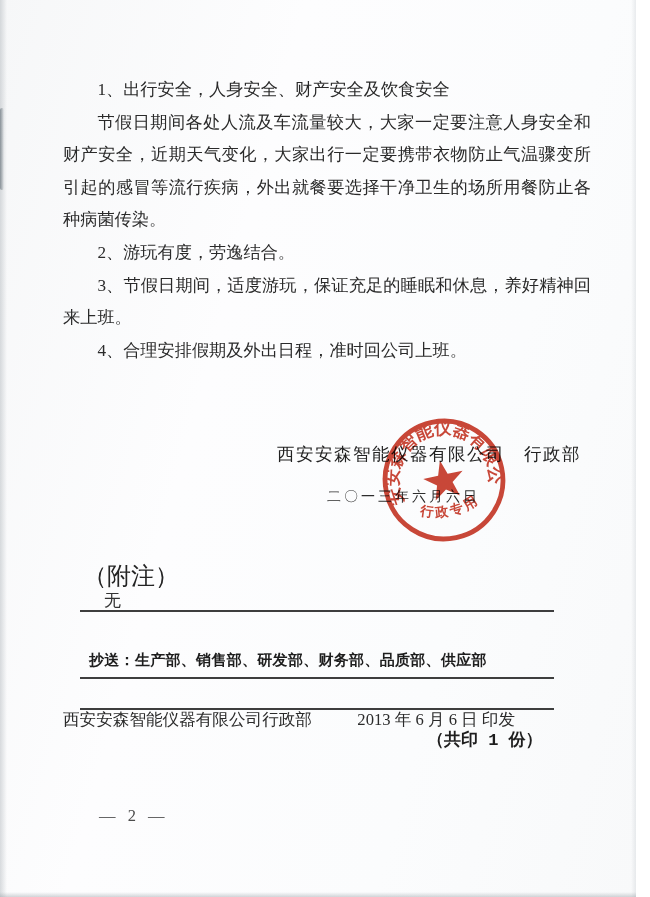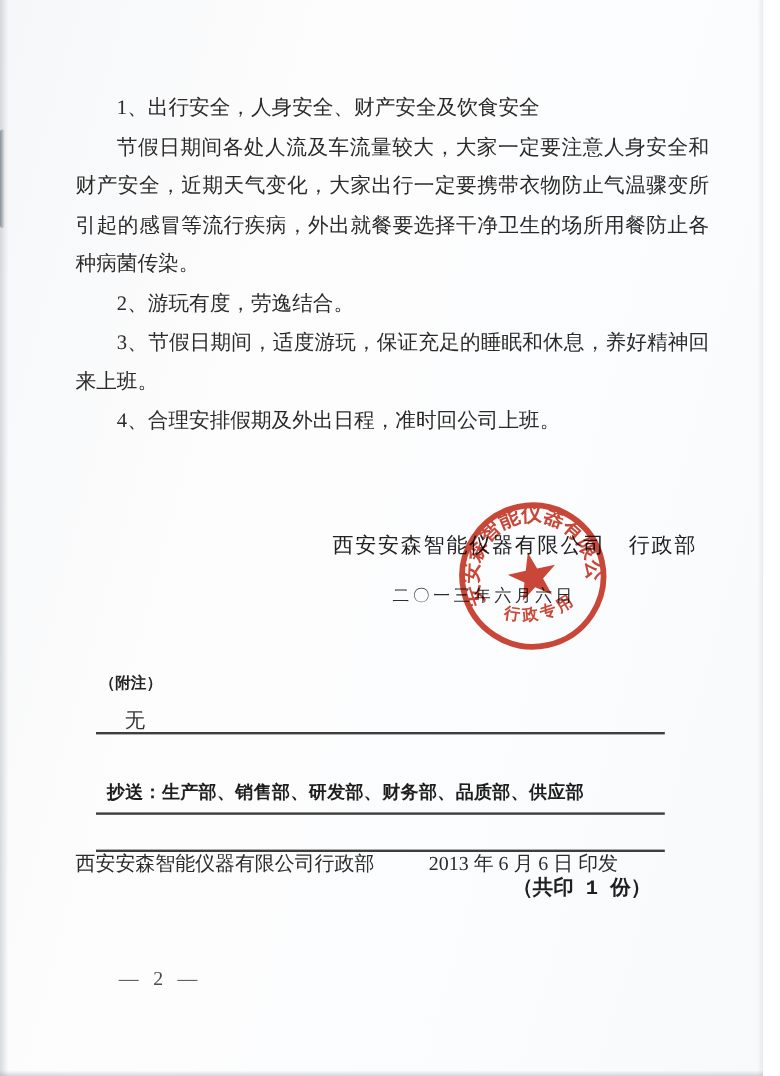--- a/index.html
+++ b/index.html
@@ -28,21 +28,21 @@
   .body-text p{margin:0;text-indent:2em;}
 
   .signature{position:absolute;left:277px;top:442px;font-size:17.5px;letter-spacing:1.5px;color:#222;}
   .sig-date{position:absolute;left:327px;top:488px;font-size:14px;letter-spacing:3px;color:#2d2d2d;}
 
   .stamp{position:absolute;left:380px;top:416px;width:128px;height:128px;
     transform:rotate(-12deg);mix-blend-mode:multiply;opacity:.92;}
   .stamp svg{display:block;width:100%;height:100%;}
   .stamp text{font-family:"Liberation Serif","DejaVu Serif",serif;font-weight:bold;}
 
-  .annex-label{position:absolute;left:83px;top:560px;font-size:13px;font-weight:700;color:#242424;}
+  .annex-label{position:absolute;left:83px;top:560px;font-size:24px;font-weight:400;color:#242424;}
   .annex-value{position:absolute;left:104px;top:589px;font-size:17px;color:#333;}
 
   .rule{position:absolute;left:80px;width:474px;height:2px;background:#3e3e3e;}
   .rule1{top:610px;}
   .rule2{top:677px;}
   .rule3{top:708px;}
 
   .subject-row{position:absolute;left:72px;top:619px;font-size:17.2px;font-weight:bold;
     font-family:"Liberation Sans","DejaVu Sans",sans-serif;color:#1e1e1e;letter-spacing:.5px;}
   .cc-row{position:absolute;left:89px;top:651px;font-size:15px;font-weight:bold;

